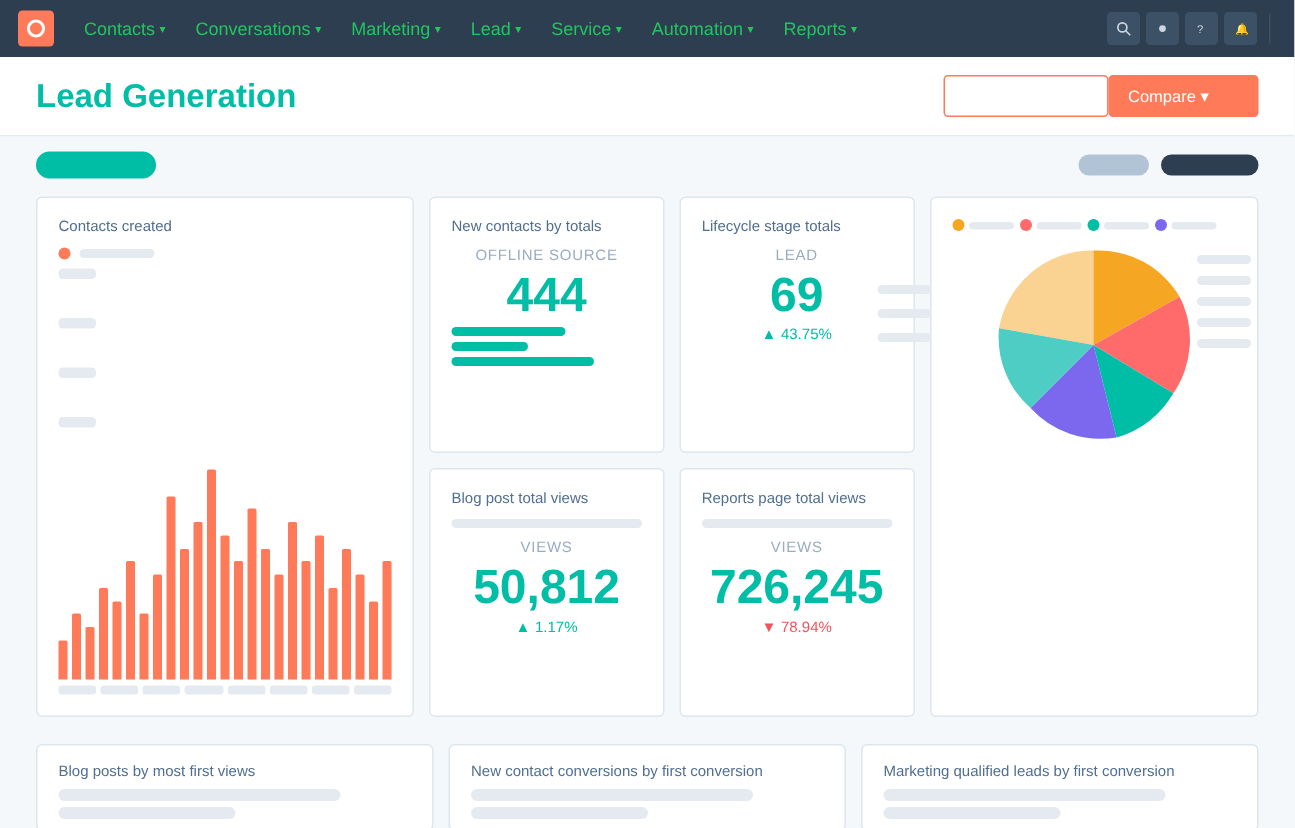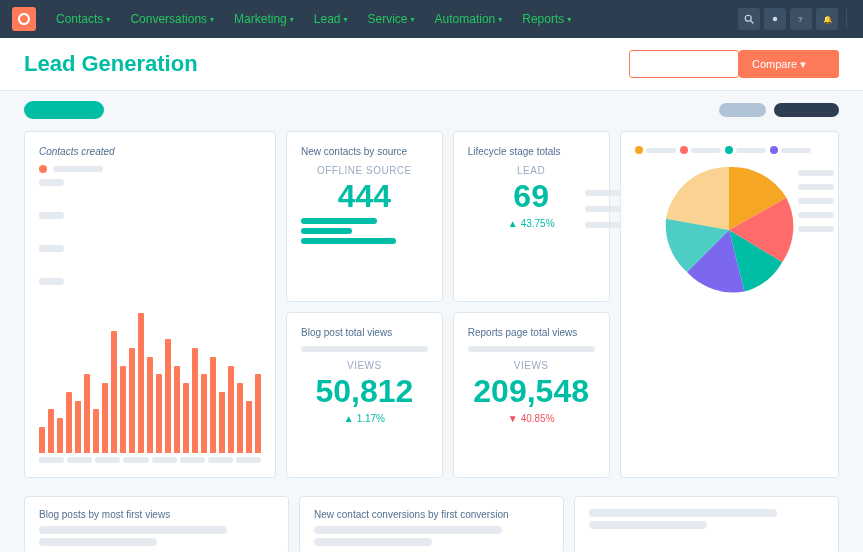--- a/index.html
+++ b/index.html
@@ -143,21 +143,21 @@
     .card-change {
       font-size: 10px;
       text-align: center;
       color: #516f90;
       display: flex; align-items: center; justify-content: center; gap: 3px;
     }
     .change-up { color: #00bda5; }
     .change-down { color: #f2545b; }
 
     
-    .card-contacts { grid-column: 1; grid-row: 1 / 3; font-style: italic; }
+    .card-contacts { grid-column: 1; grid-row: 1 / 3; }
     .card-new-contacts { grid-column: 2; grid-row: 1; }
     .card-lifecycle { grid-column: 3; grid-row: 1; }
     .card-mql { grid-column: 4; grid-row: 1 / 3; }
     .card-blog { grid-column: 2; grid-row: 2; }
     .card-landing { grid-column: 3; grid-row: 2; }
 
     
     .bottom-cards {
       padding: 0 24px 8px;
       display: grid;
@@ -357,21 +357,21 @@
         <div class="x-label"></div>
       <div class="x-label"></div>
         <div class="x-label"></div>
         <div class="x-label"></div>
       <div class="x-label"></div>
         <div class="x-label"></div>
     </div>
   </div>
 
   <div class="card card-new-contacts">
-    <div class="card-title">New contacts by source</div>
+    <div class="card-title">New contacts by totals</div>
     <div class="card-subtitle">OFFLINE SOURCE</div>
     <div class="card-big-number">444</div>
     <div class="source-bars">
       <div class="source-bar-row">
           <div class="source-bar-fill" style="width:60%;"></div>
         </div>
       <div class="source-bar-row">
           <div class="source-bar-fill" style="width:40%;"></div>
         </div>
       <div class="source-bar-row">
@@ -450,37 +450,38 @@
     <div class="card-change change-up">
       <span>▲</span>
       <span>1.17%</span>
     </div>
   </div>
 
   <div class="card card-landing">
     <div class="card-title">Reports page total views</div>
     <div style="height:6px; background:#e5eaf0; border-radius:3px; margin-bottom:8px;"></div>
     <div class="card-subtitle">VIEWS</div>
-    <div class="card-big-number">209,548</div>
+    <div class="card-big-number">726,245</div>
     <div class="card-change change-down">
       <span>▼</span>
-      <span>40.85%</span>
+      <span>78.94%</span>
     </div>
   </div>
 
 </div>
 
 <div class="bottom-cards">
   <div class="card-bottom">
     <div class="card-bottom-title">Blog posts by most first views</div>
     <div class="placeholder-bar"></div>
     <div class="placeholder-bar short"></div>
   </div>
   <div class="card-bottom">
     <div class="card-bottom-title">New contact conversions by first conversion</div>
     <div class="placeholder-bar"></div>
     <div class="placeholder-bar short"></div>
   </div>
   <div class="card-bottom">
+    <div class="card-bottom-title">Marketing qualified leads by first conversion</div>
     <div class="placeholder-bar"></div>
     <div class="placeholder-bar short"></div>
   </div>
 </div>
 
 </body></html>

